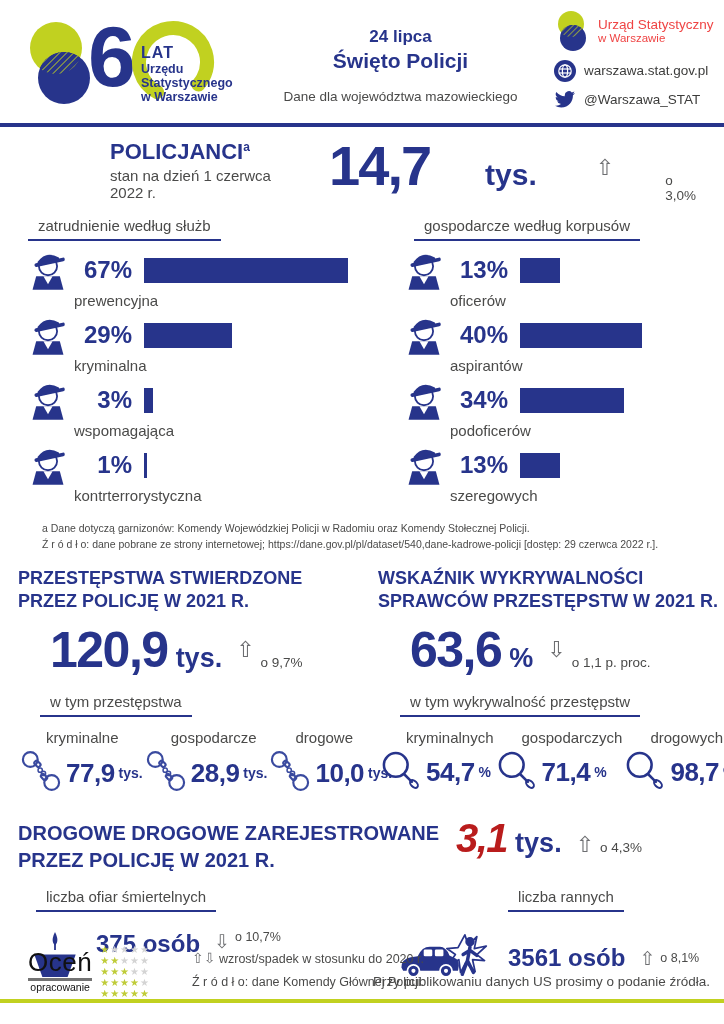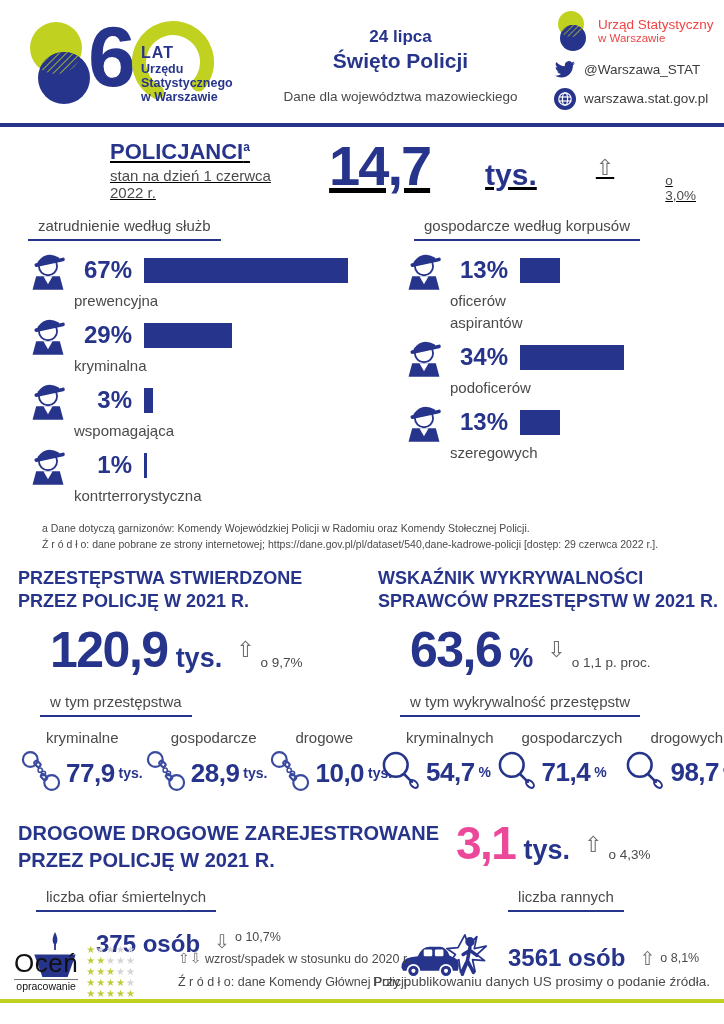--- a/index.html
+++ b/index.html
@@ -30,21 +30,21 @@
   .hr-office-text .o1 { font-size:13.5px; }
   .hr-office-text .o2 { font-size:11.5px; }
   .hr-link { font-size:13.5px; color:#3C3C3B; margin-left:8px; }
   .underlabel { display:inline-block; font-size:15px; color:#4A4A49; border-bottom:2px solid #27348B; padding:0 10px 5px 10px; }
   .bignum-row { display:flex; align-items:baseline; }
   .chg-arrow { font-size:22px; color:#6D6E71; align-self:center; margin-left:14px; }
   .chg-txt { font-size:13.5px; color:#4A4A49; margin-left:6px; }
 
   
   .sec1 { padding:12px 28px 0 28px; }
-  .sec1-top { display:flex; align-items:flex-start;text-decoration:underline; }
+  .sec1-top { display:flex; align-items:flex-start; }
   .sec1-titleblock { margin-left:82px; }
   .sec1-title { font-size:22px; font-weight:800; color:#27348B; }
   .sec1-title sup { font-size:12px; }
   .sec1-sub { font-size:15px; color:#4A4A49; margin-top:2px; }
   .sec1-head { margin-left:48px; display:flex; align-items:baseline; margin-top:-6px;gap:45px; }
   .big-xl { font-size:56px; font-weight:800; color:#27348B; letter-spacing:-2px; }
   .unit-lg { font-size:30px; font-weight:800; color:#27348B; margin-left:10px; }
 
   .labels-row { display:flex; margin-top:14px; }
   .labels-left { width:330px; text-align:left; }
@@ -77,37 +77,37 @@
   .item-val-row { display:flex; align-items:center; margin-top:2px; }
   .item-icon { width:48px; flex:0 0 48px; }
   .item-val { font-size:26px; font-weight:800; color:#27348B; letter-spacing:-0.5px; }
   .item-unit { font-size:14px; font-weight:800; color:#27348B; margin-left:4px; }
 
   
   .sec3 { padding:22px 18px 0 18px; }
   .sec3-top { display:flex; }
   .sec3-title { width:438px; font-size:20px; font-weight:800; color:#27348B; line-height:1.35; }
   .sec3-head { display:flex; align-items:baseline; margin-top:-4px; }
-  .big-md { font-size:46px; font-weight:800; color:#ec4899; letter-spacing:-1.5px; }
+  .big-md { font-size:40px; font-weight:800; color:#b91c1c; letter-spacing:-1.5px;font-style:italic; }
   .sec3-labels { display:flex; margin-top:14px; }
   .sec3-lab-l { margin-left:18px; }
   .sec3-lab-r { margin-left:292px; }
   .sec3-icons { display:flex; align-items:center; margin-top:18px; }
   .victims { display:flex; align-items:flex-start; margin-left:10px; width:370px; }
   .injured { display:flex; align-items:center; }
   .count-val { font-size:24px; font-weight:800; color:#27348B; margin-left:14px; }
   .small-arrow { font-size:19px; color:#6D6E71; margin-left:14px; }
   .small-chg { font-size:12.5px; color:#4A4A49; margin-left:5px; }
 
   
   .footer-line { position:absolute; left:0; top:999px; width:724px; height:4px; background:#C1D120; }
-  .footer { position:absolute; left:14px; top:942px; display:flex; align-items:center; }
+  .footer { position:absolute; left:28px; top:942px; display:flex; align-items:center; }
   .ocen { text-align:center; }
   .ocen-t { font-size:26px; color:#111; font-weight:400; letter-spacing:0.5px; }
-  .ocen-s { font-size:10.5px; color:#111; border-top:1px solid #737373; }
+  .ocen-s { font-size:10.5px; color:#111; border-top:3px solid #737373; }
   .stars { margin-left:8px; line-height:0; }
   .star-row { height:11px; line-height:11px; }
   .star { font-size:10px; letter-spacing:1px; }
   .star.on { color:#BFCC38; }
   .star.off { color:#D4D4D4; }
   .legend { margin-left:42px; font-size:12.5px; color:#4A4A49; line-height:1.8; }
   .legend .arr { color:#6D6E71; font-size:14px; }
   .pub-note { position:absolute; right:14px; top:974px; font-size:13.5px; color:#4A4A49; }
 </style>
 </head>
@@ -164,35 +164,35 @@
           <circle cx="17" cy="14" r="13" fill="#C1D120"></circle>
           <circle cx="19" cy="28" r="13" fill="#27348B"></circle>
           <circle cx="17" cy="14" r="13" fill="url(#hatch2)" clip-path="url(#clipB2)"></circle>
         </svg>
         <div class="hr-office-text">
           <div class="o1">Urząd Statystyczny</div>
           <div class="o2">w Warszawie</div>
         </div>
       </div>
       <div class="hr-row">
-        <svg width="22" height="20" viewBox="0 0 24 22">
-          <path d="M23 3.3c-.8.4-1.7.7-2.6.8A4.5 4.5 0 0 0 22.4 1.6c-.9.5-1.9.9-2.9 1.1A4.5 4.5 0 0 0 11.7 6c0 .35.04.7.1 1A12.8 12.8 0 0 1 2.5 2.3a4.5 4.5 0 0 0 1.4 6A4.4 4.4 0 0 1 1.8 7.8v.06a4.5 4.5 0 0 0 3.6 4.4 4.6 4.6 0 0 1-2 .08 4.5 4.5 0 0 0 4.2 3.1A9 9 0 0 1 1 17.3a12.7 12.7 0 0 0 6.9 2c8.3 0 12.8-6.9 12.8-12.8v-.6A9 9 0 0 0 23 3.3Z" fill="#27348B"></path>
-        </svg>
-        <span class="hr-link">@Warszawa_STAT</span>
-      </div>
-      <div class="hr-row">
         <svg width="22" height="22" viewBox="0 0 22 22">
           <circle cx="11" cy="11" r="11" fill="#27348B"></circle>
           <circle cx="11" cy="11" r="6.2" fill="none" stroke="#fff" stroke-width="1.2"></circle>
           <ellipse cx="11" cy="11" rx="2.6" ry="6.2" fill="none" stroke="#fff" stroke-width="1.2"></ellipse>
           <line x1="4.8" y1="9" x2="17.2" y2="9" stroke="#fff" stroke-width="1.2"></line>
           <line x1="4.8" y1="13" x2="17.2" y2="13" stroke="#fff" stroke-width="1.2"></line>
         </svg>
         <span class="hr-link">warszawa.stat.gov.pl</span>
       </div>
+      <div class="hr-row">
+        <svg width="22" height="20" viewBox="0 0 24 22">
+          <path d="M23 3.3c-.8.4-1.7.7-2.6.8A4.5 4.5 0 0 0 22.4 1.6c-.9.5-1.9.9-2.9 1.1A4.5 4.5 0 0 0 11.7 6c0 .35.04.7.1 1A12.8 12.8 0 0 1 2.5 2.3a4.5 4.5 0 0 0 1.4 6A4.4 4.4 0 0 1 1.8 7.8v.06a4.5 4.5 0 0 0 3.6 4.4 4.6 4.6 0 0 1-2 .08 4.5 4.5 0 0 0 4.2 3.1A9 9 0 0 1 1 17.3a12.7 12.7 0 0 0 6.9 2c8.3 0 12.8-6.9 12.8-12.8v-.6A9 9 0 0 0 23 3.3Z" fill="#27348B"></path>
+        </svg>
+        <span class="hr-link">@Warszawa_STAT</span>
+      </div>
     </div>
   </div>
   <div class="header-divider"></div>
 
   <div class="sec1">
     <div class="sec1-top">
       <div class="sec1-titleblock">
         <div class="sec1-title"><span>POLICJANCI</span><sup>a</sup></div>
         <div class="sec1-sub">stan na dzień 1 czerwca 2022 r.</div>
       </div>
@@ -289,20 +289,33 @@
                     <path d="M10 15 Q22 4 34 15 L34 18 L10 18 Z" fill="#27348B"></path>
                     <rect x="6" y="16" width="34" height="4" rx="2" fill="#27348B"></rect>
                   </g>
                 </svg></span>
             <span class="pct">13%</span>
             <div class="bar" style="width: 39.65px;"></div>
           </div>
           <div class="bar-label">oficerów</div>
         </div>
         <div class="bar-item">
+          <div class="bar-line">
+            <span class="cop"><svg width="40" height="46" viewBox="0 0 44 48">
+                  <path d="M9 33 L35 33 L39 48 L5 48 Z" fill="#27348B"></path>
+                  <path d="M17 33 L27 33 L22 42 Z" fill="#fff"></path>
+                  <circle cx="22" cy="22" r="10" fill="#fff" stroke="#27348B" stroke-width="2"></circle>
+                  <g transform="rotate(-12 22 14)">
+                    <path d="M10 15 Q22 4 34 15 L34 18 L10 18 Z" fill="#27348B"></path>
+                    <rect x="6" y="16" width="34" height="4" rx="2" fill="#27348B"></rect>
+                  </g>
+                </svg></span>
+            <span class="pct">40%</span>
+            <div class="bar" style="width: 122px;"></div>
+          </div>
           <div class="bar-label">aspirantów</div>
         </div>
         <div class="bar-item">
           <div class="bar-line">
             <span class="cop"><svg width="40" height="46" viewBox="0 0 44 48">
                   <path d="M9 33 L35 33 L39 48 L5 48 Z" fill="#27348B"></path>
                   <path d="M17 33 L27 33 L22 42 Z" fill="#fff"></path>
                   <circle cx="22" cy="22" r="10" fill="#fff" stroke="#27348B" stroke-width="2"></circle>
                   <g transform="rotate(-12 22 14)">
                     <path d="M10 15 Q22 4 34 15 L34 18 L10 18 Z" fill="#27348B"></path>

